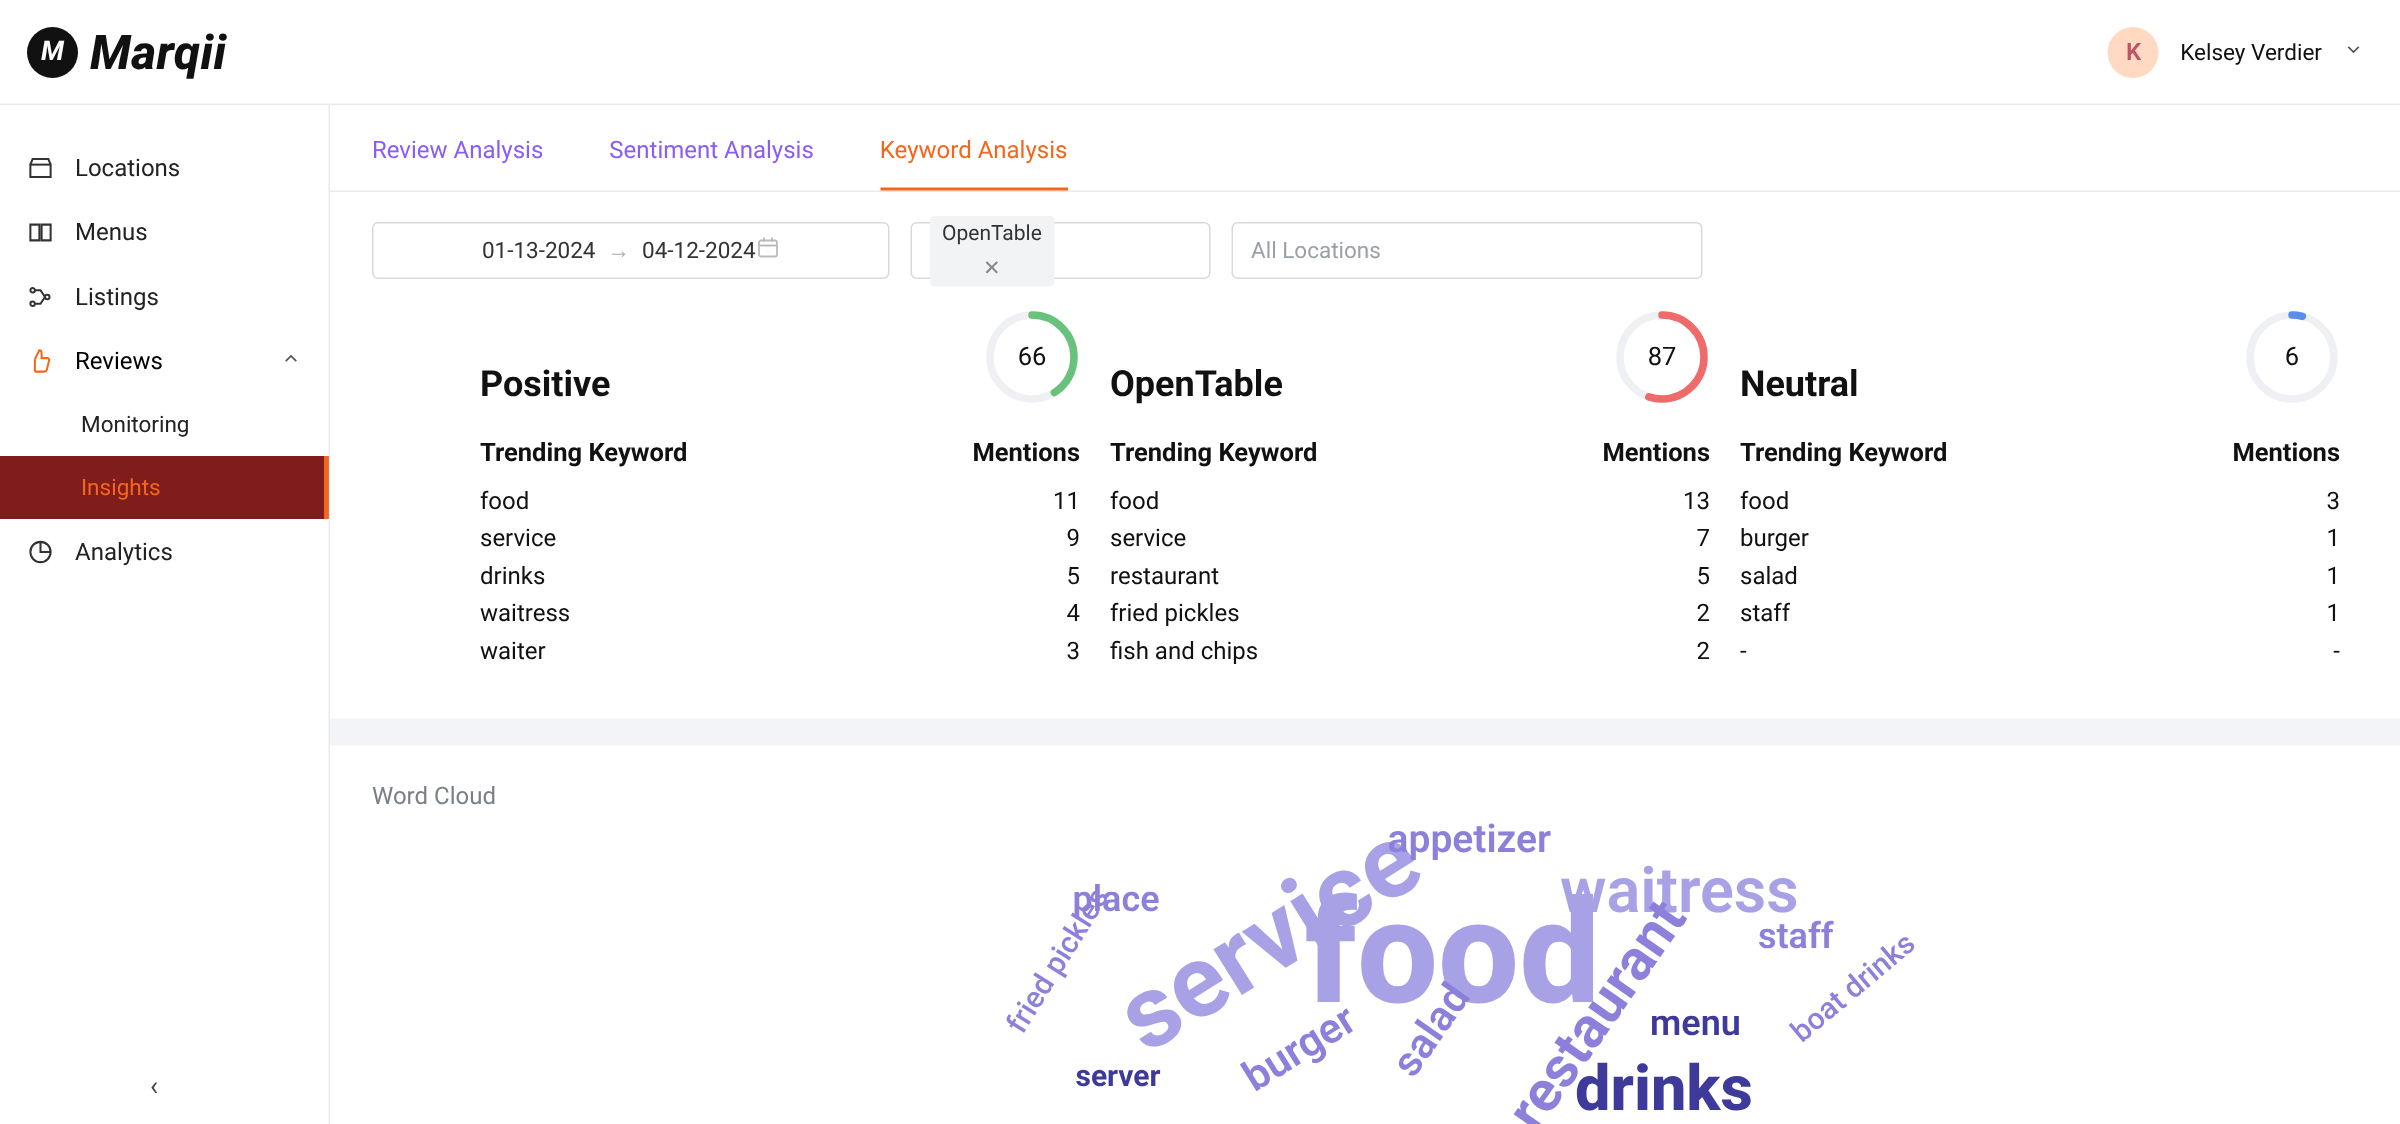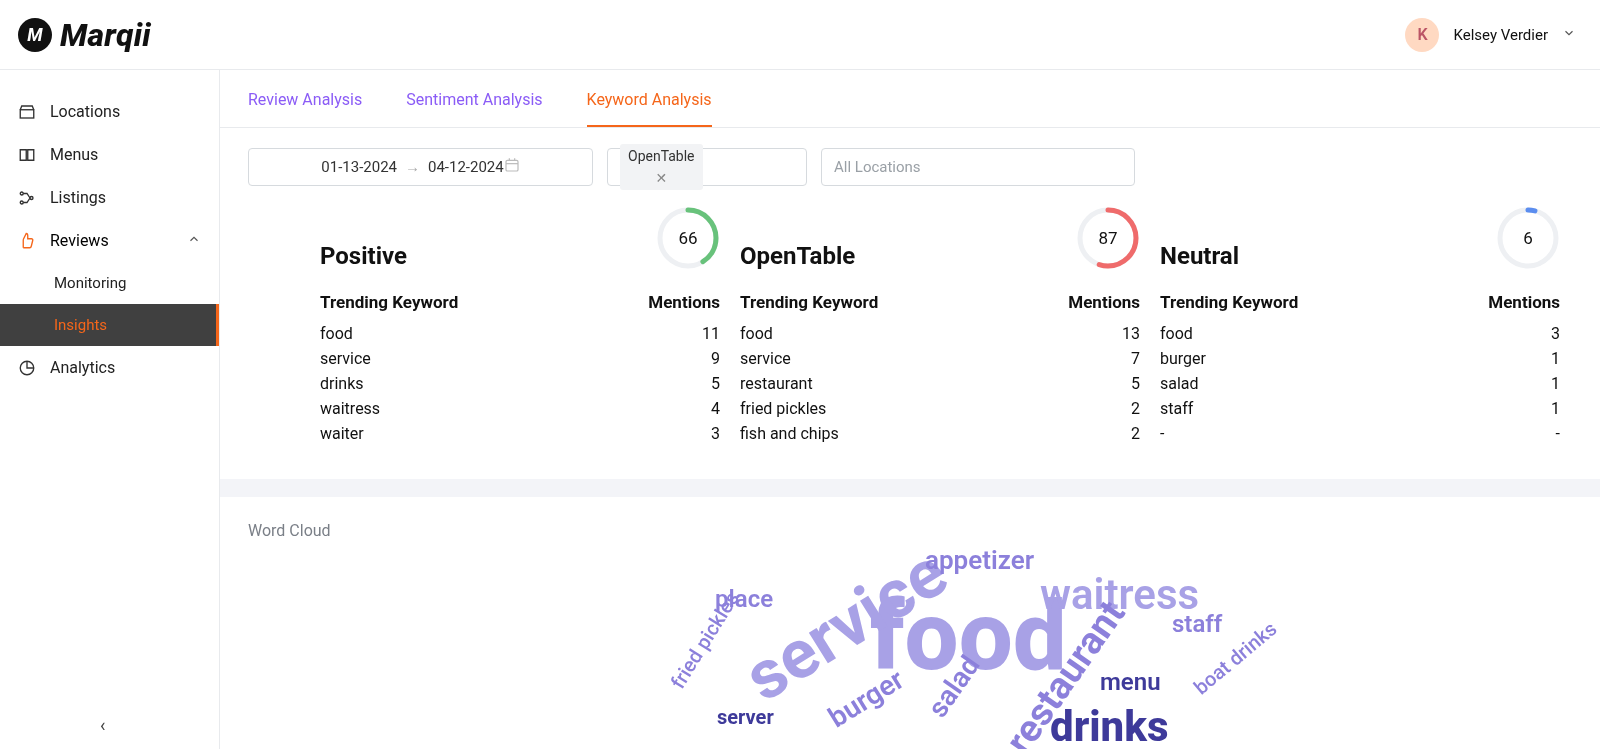--- a/index.html
+++ b/index.html
@@ -11,21 +11,21 @@
   .user-area { display:flex; align-items:center; gap:14px; }
   .avatar { width:34px; height:34px; border-radius:50%; background:#ffd9c2; color:#b56; display:flex; align-items:center; justify-content:center; font-weight:600; }
   .user-name { font-size:15px; }
   .chev { color:#555; }
   .shell { display:flex; width:1600px; }
   .sidebar { width:220px; border-right:1px solid #e8eaed; padding-top:20px; position:relative; min-height:680px;}
   .side-item { display:flex; align-items:center; gap:14px; padding:12px 18px; font-size:16px; color:#222; cursor:pointer;}
   .side-item.sub { padding-left:54px; font-size:15px;}
   .side-item.active { color:#000000; }
   .side-item .expander { margin-left:auto; color:#555; font-size:14px;}
-  .side-item.highlight { background:#404040; color:#f5661a; border-right:3px solid #f5661a; }
+  .side-item.highlight { background:#7f1d1d; color:#f5661a; border-right:3px solid #f5661a; }
   .side-icon { width:18px; height:18px; display:inline-flex; align-items:center; justify-content:center; }
   .collapse-btn { position:absolute; bottom:20px; left:100px; font-size:18px; color:#444; cursor:pointer;}
   .main { flex:1; background:#f3f4f8; }
   .canvas { background:#fff; margin:0; }
   
   .tabs { display:flex; gap:44px; padding:20px 28px 0 28px; border-bottom:1px solid #e8eaed;}
   .tab { padding-bottom:16px; font-size:16px; color:#8b5cf6; cursor:pointer; }
   .tab.active { color:#f5661a; border-bottom:2.5px solid #f5661a; }
   
   .filters { display:flex; gap:14px; padding:20px 28px; align-items:center;}

